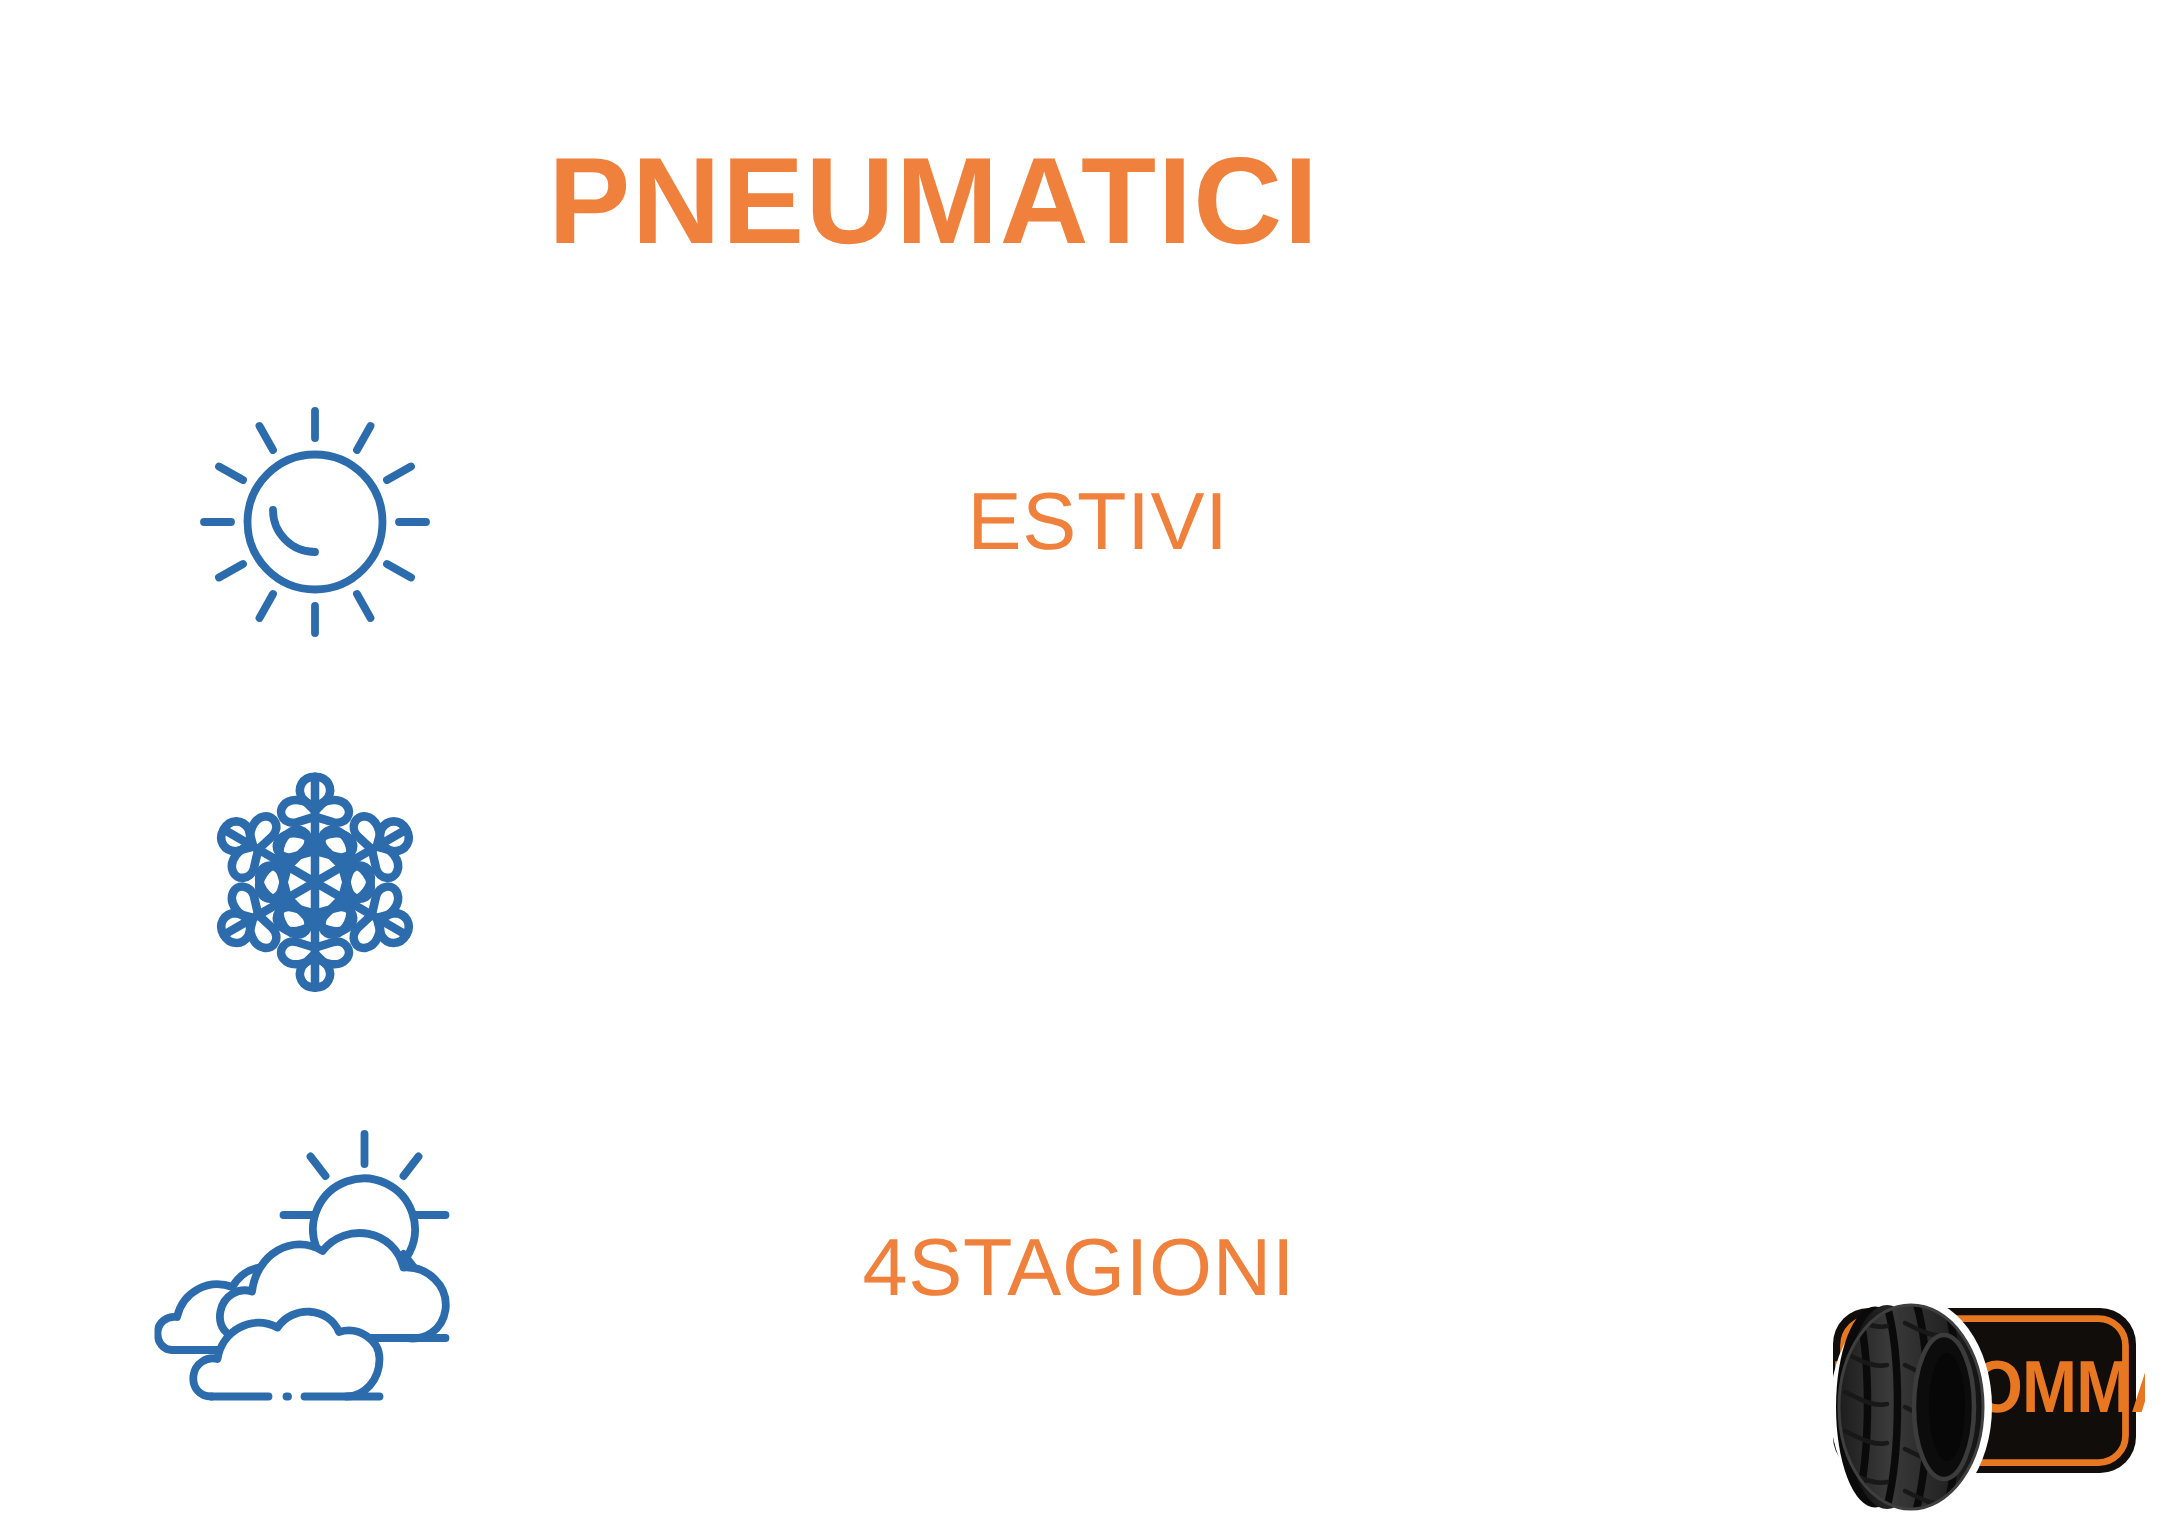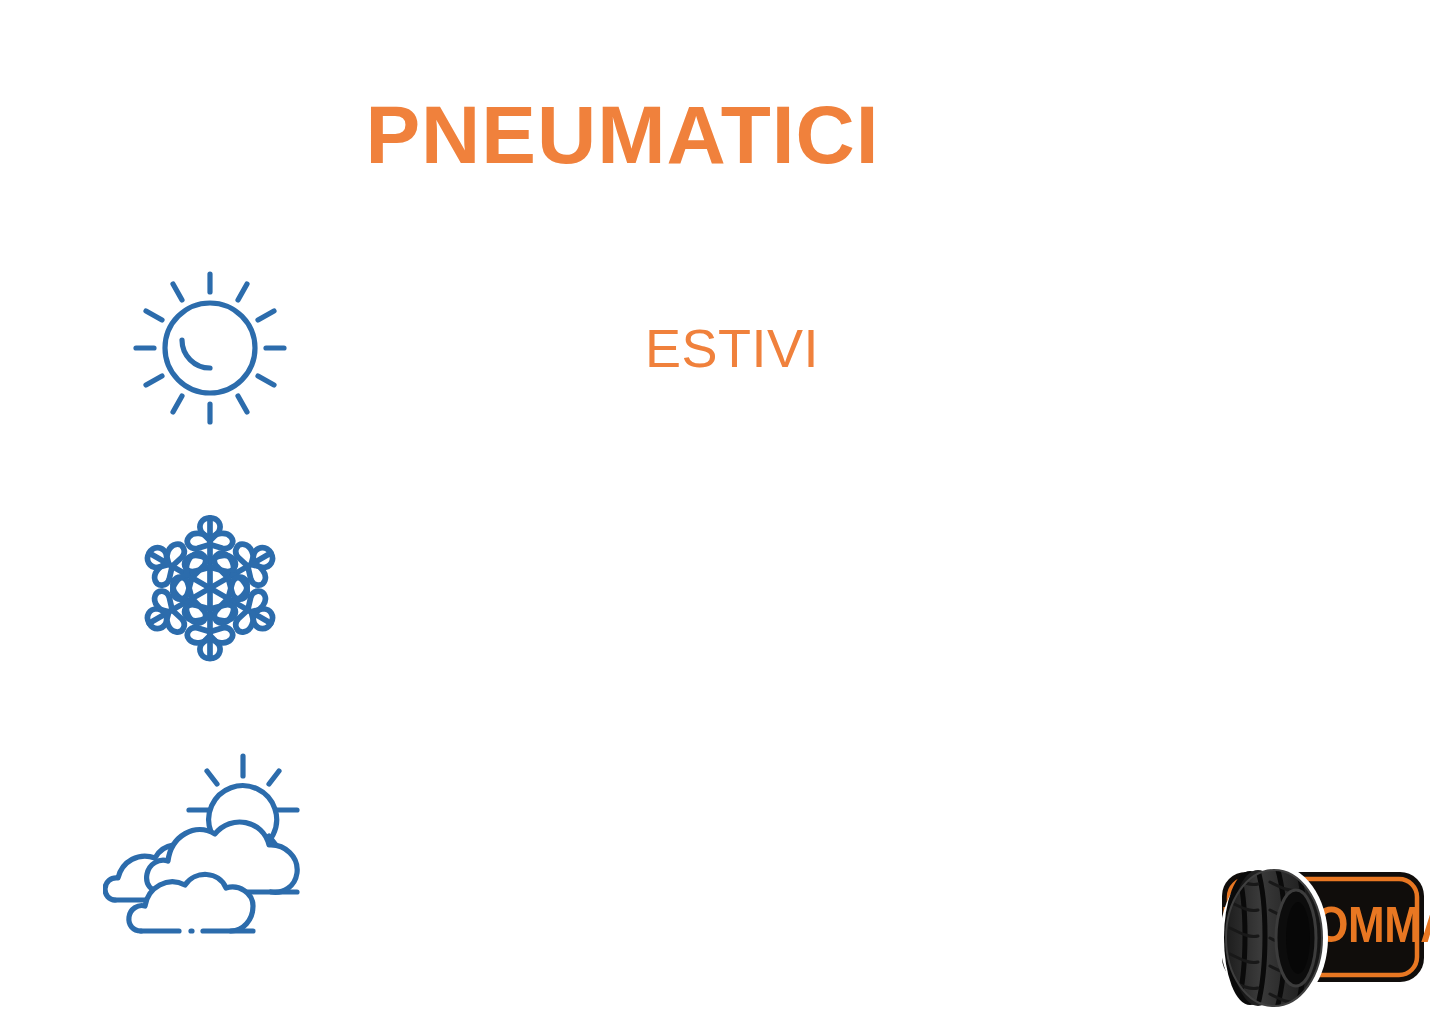--- a/index.html
+++ b/index.html
@@ -270,20 +270,23 @@
                    C 45 139 65 128 82 137
                    C 92 122 116 123 123 140
                    C 136 136 150 145 150 158
                    C 150 172 140 183 128 183"></path>
           <line x1="38" y1="183" x2="76" y2="183"></line>
           <line x1="88" y1="183" x2="89" y2="183"></line>
           <line x1="100" y1="183" x2="150" y2="183"></line>
         </g>
       </svg>
     </div>
+    <div class="label-cell">
+      <span class="season-label label-stagioni">4STAGIONI</span>
+    </div>
   </div>
 
   <div class="logo">
     <svg width="234" height="150" viewBox="0 0 234 150" aria-hidden="true">
       <defs>
         <linearGradient id="tread-g" x1="0" y1="0" x2="1" y2="0">
           <stop offset="0" stop-color="#1d1d1d"></stop>
           <stop offset="0.35" stop-color="#3a3a3a"></stop>
           <stop offset="0.7" stop-color="#262626"></stop>
           <stop offset="1" stop-color="#121212"></stop>

